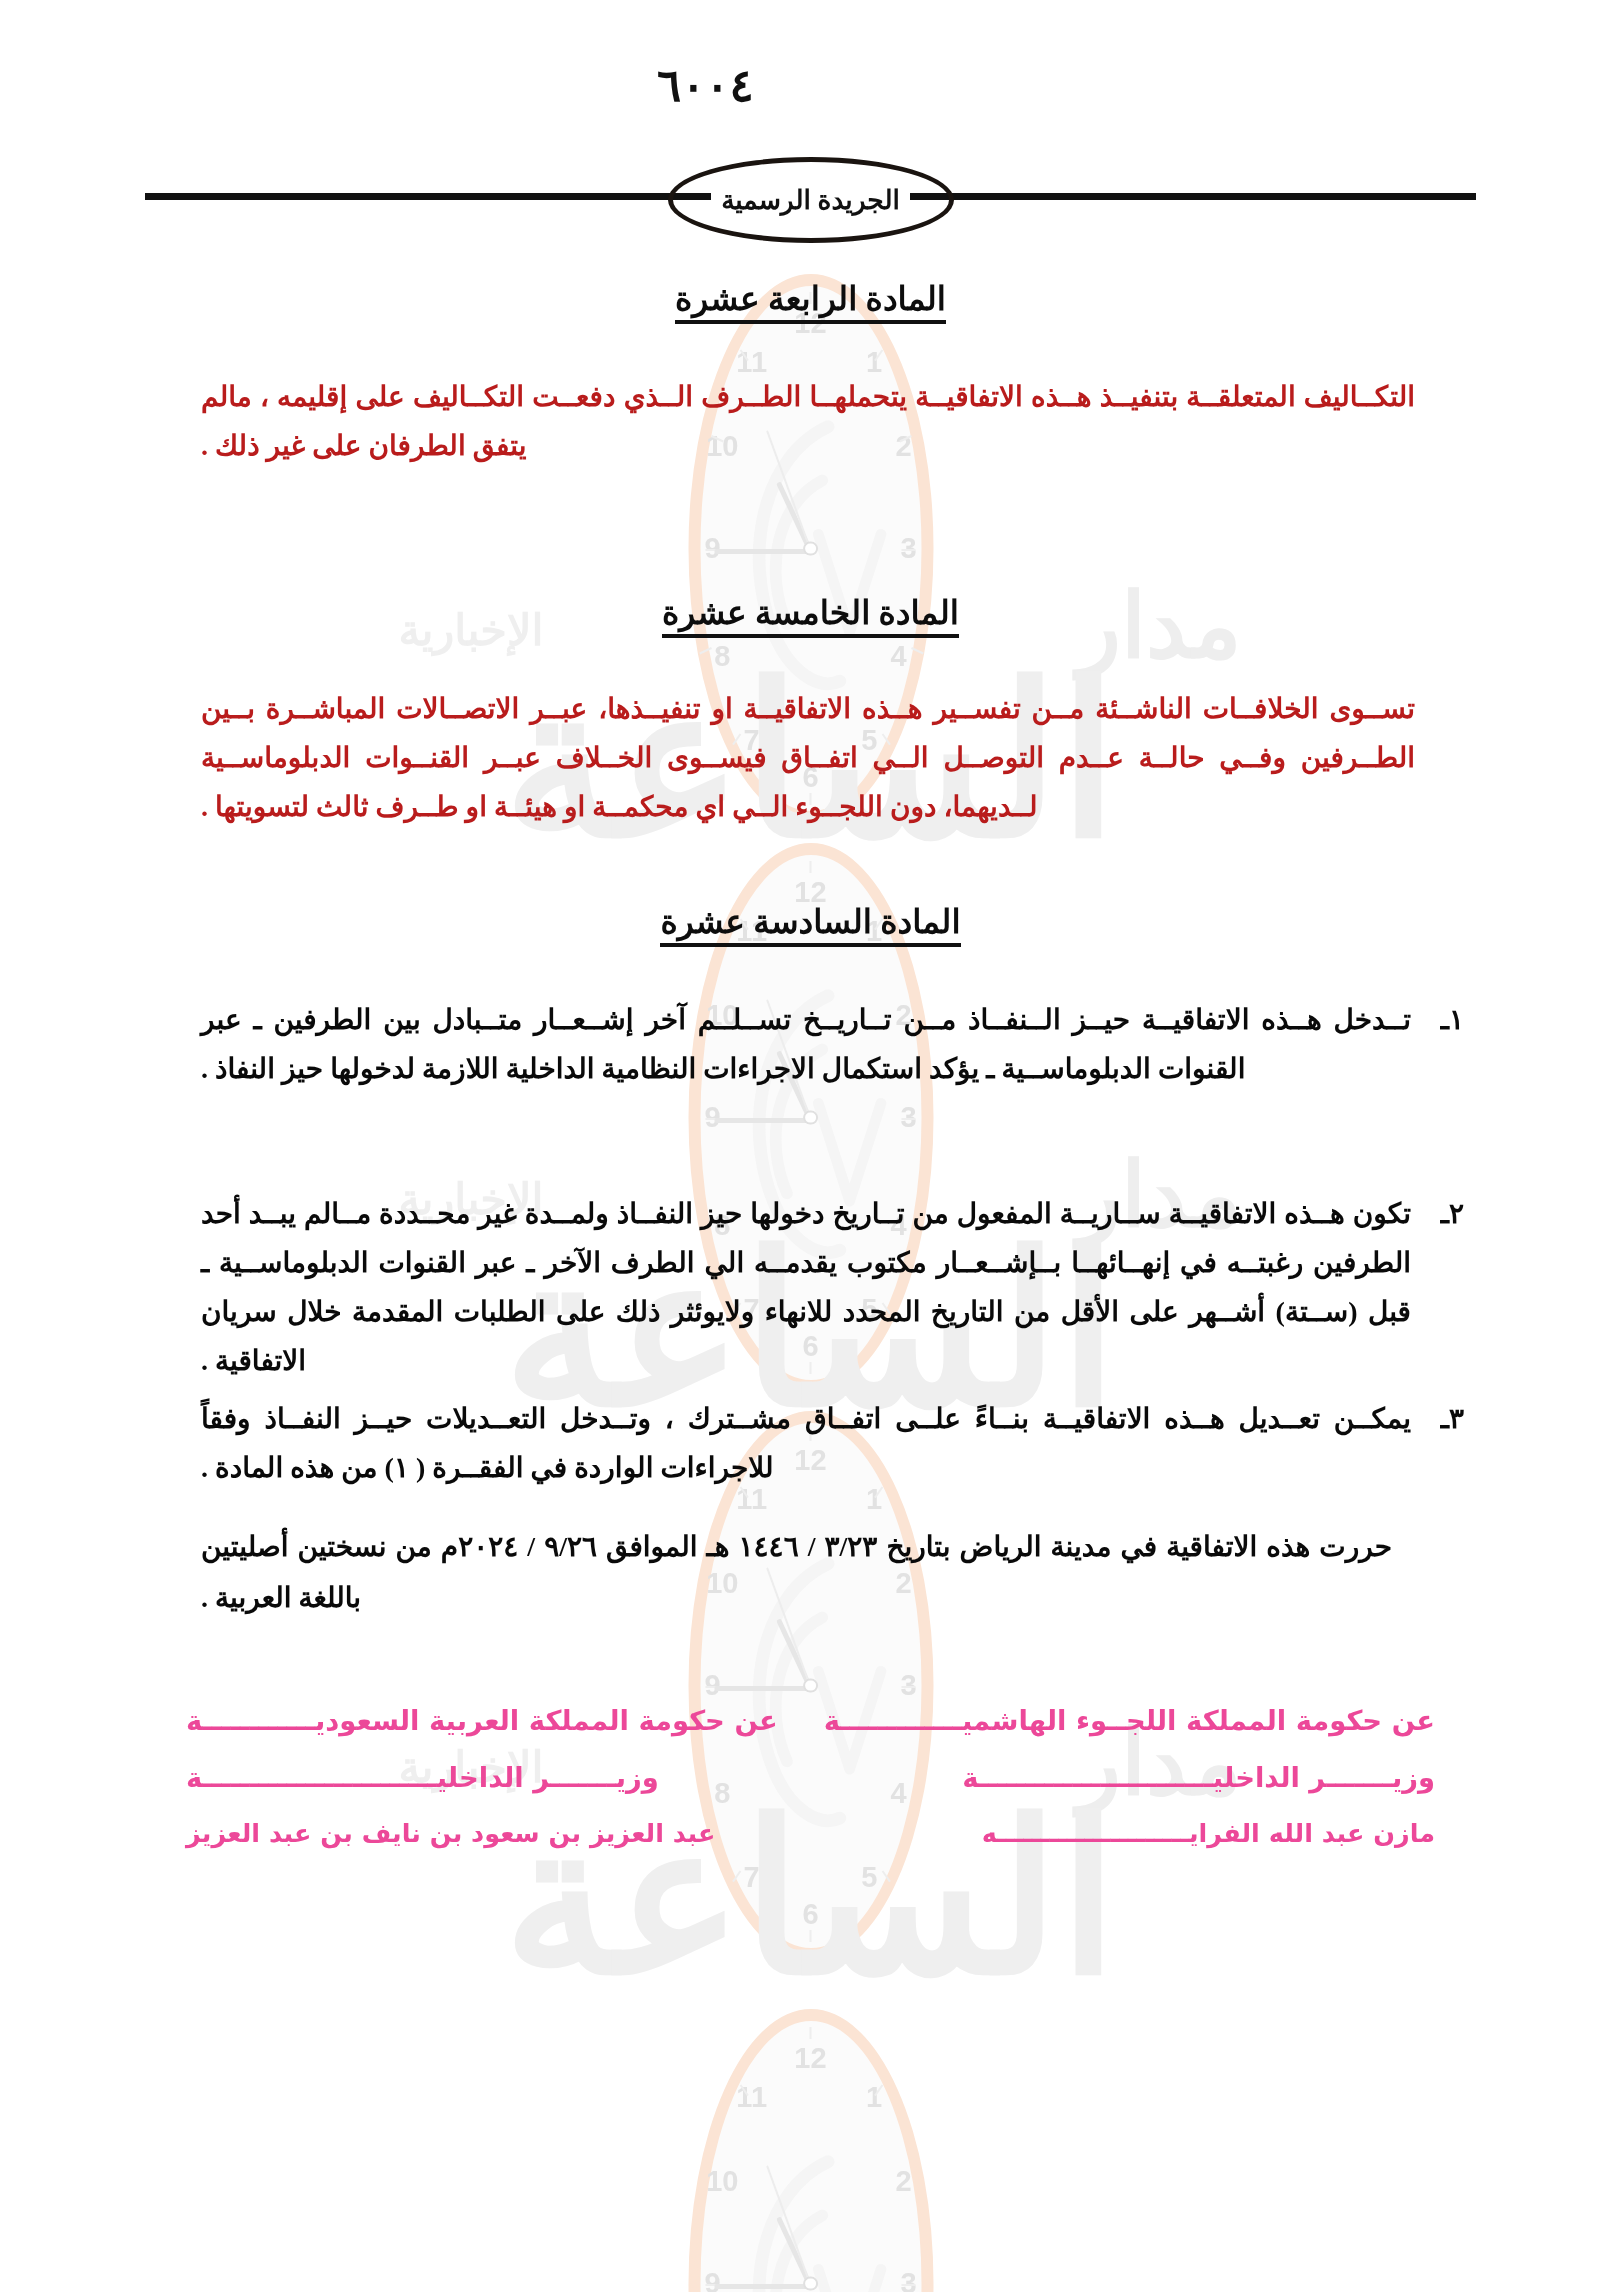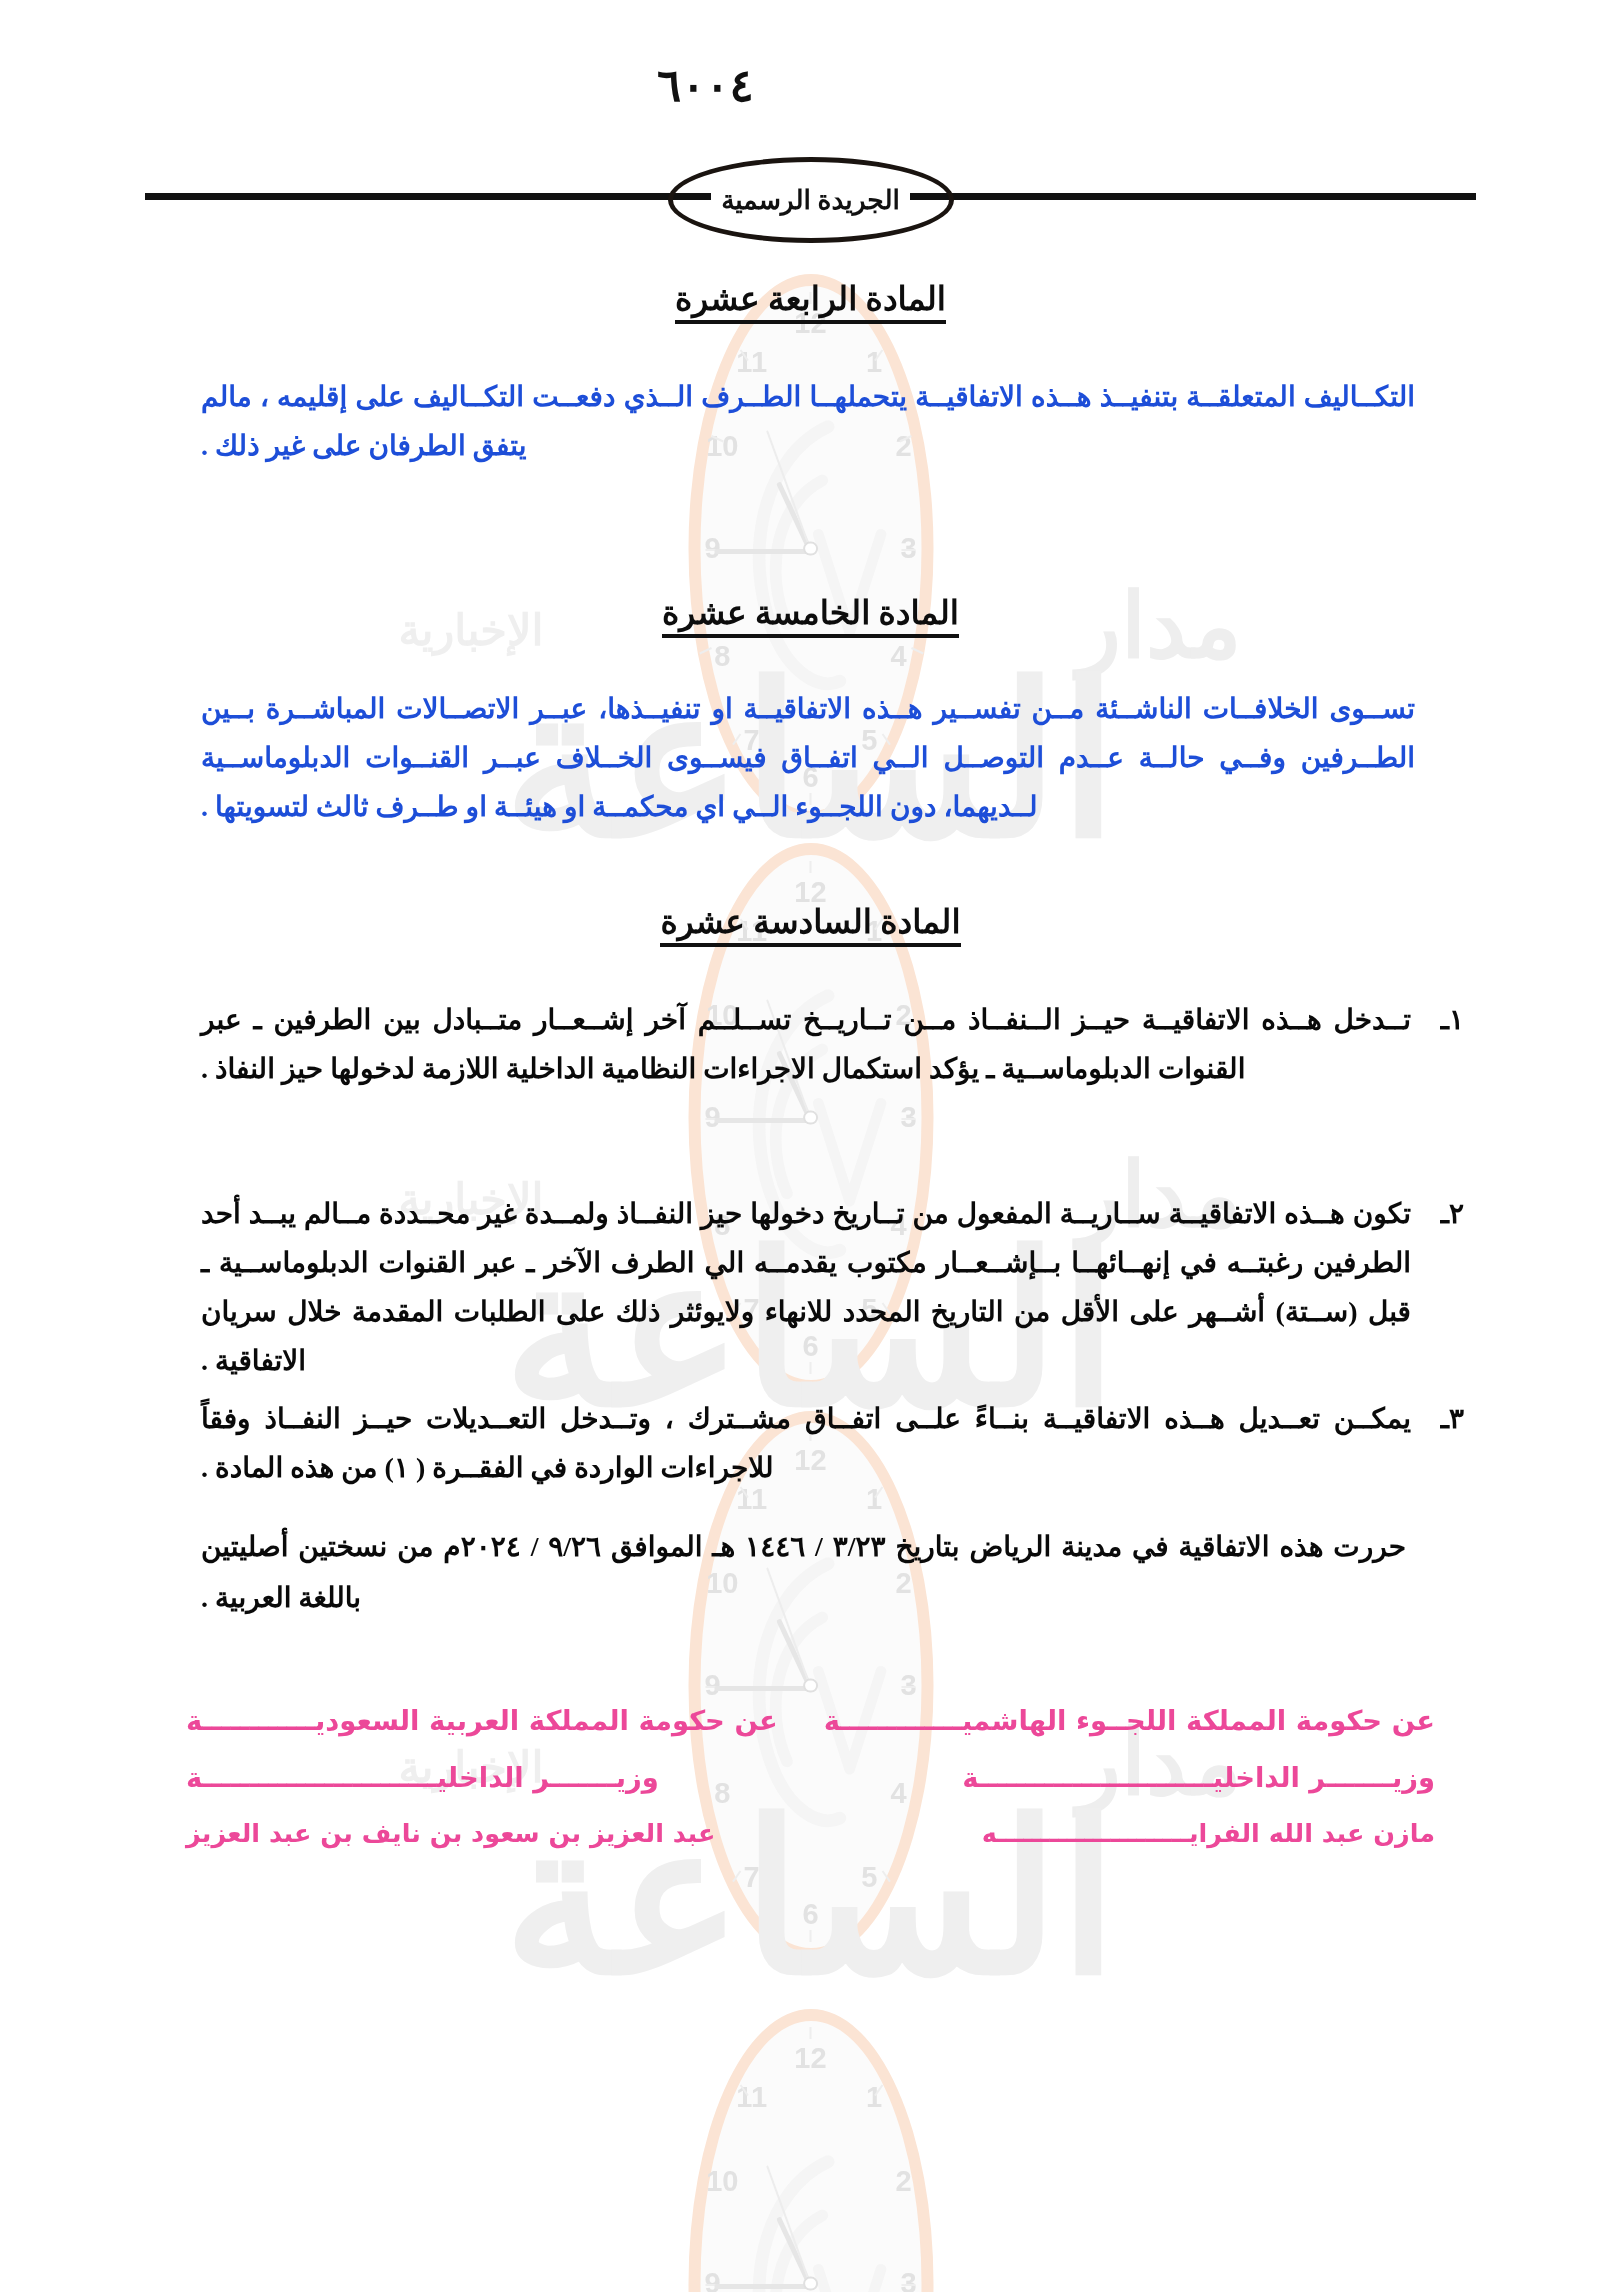--- a/index.html
+++ b/index.html
@@ -202,21 +202,21 @@
   }
 
   
   .para {
     position: absolute;
     right: 206px;
     left: 201px;
     font-size: 28px;
     font-weight: 700;
     line-height: 49px;
-    color: #1d4ed8;
+    color: #b91c1c;
     text-align: justify;
     text-align-last: left;
   }
 
   
   .list-item {
     position: absolute;
     right: 157px;
     left: 201px;
     font-size: 28px;
@@ -235,21 +235,21 @@
 
   .list-text {
     flex: 1 1 auto;
     text-align: justify;
     text-align-last: left;
   }
 
   
   .closing {
     position: absolute;
-    right: 215px;
+    right: 229px;
     left: 201px;
     font-size: 28px;
     font-weight: 700;
     line-height: 51px;
     color: #0a0a0a;
     text-align: justify;
     text-align-last: left;
   }
 
   

